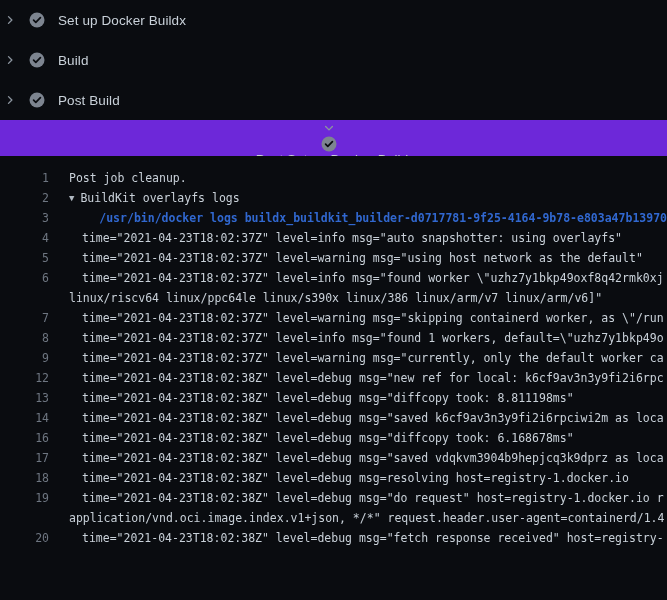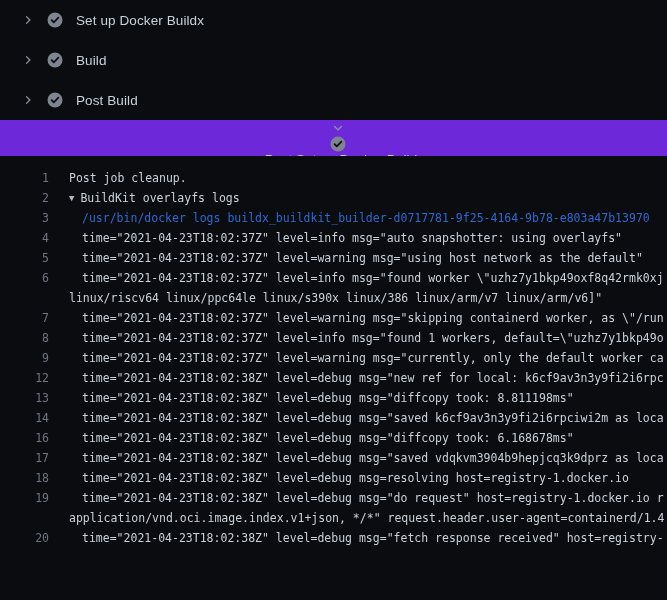--- a/index.html
+++ b/index.html
@@ -9,21 +9,21 @@
     background: #0a0c10;
     font-family: "Liberation Sans", sans-serif;
   }
   .app { width: 667px; height: 600px; display: flex; flex-direction: column; }
 
   
   .steps { flex: 0 0 auto; }
   .step-row {
     height: 40px;
     display: flex; align-items: center;
-    padding-left: 22px;
+    padding-left: 4px;
     cursor: pointer;
   }
   .step-row.expanded { height: 36px; background: #6d28d9; flex-direction: column; }
   .chev { width: 12px; height: 16px; display: flex; align-items: center; justify-content: center; margin-right: 13px; flex: 0 0 auto; }
   .chev svg { display: block; }
   .check { width: 16px; height: 16px; margin-right: 13px; flex: 0 0 auto; }
   .check svg { display: block; }
   .step-label { color: #c9d1d9; font-size: 13.5px; letter-spacing: .1px; }
 
   
@@ -50,21 +50,21 @@
     cursor: pointer;
     user-select: none;
   }
   .ltext {
     margin-left: 20px;
     color: #c9d1d9;
     flex: 1 1 auto;
     overflow: hidden;
   }
   .t-log .ltext, .t-command .ltext { padding-left: 13px; }
-  .t-command .ltext { color: #3168d0; font-weight: normal; }
+  .t-command .ltext { color: #3168d0; font-weight: bold; text-align: right; }
   .gmark {
     font-size: 9px;
     color: #afb8c1;
     margin-right: 6px;
     display: inline-block;
     vertical-align: 1px;
   }
   .t-group .ltext { cursor: pointer; }
 </style>
 </head>

